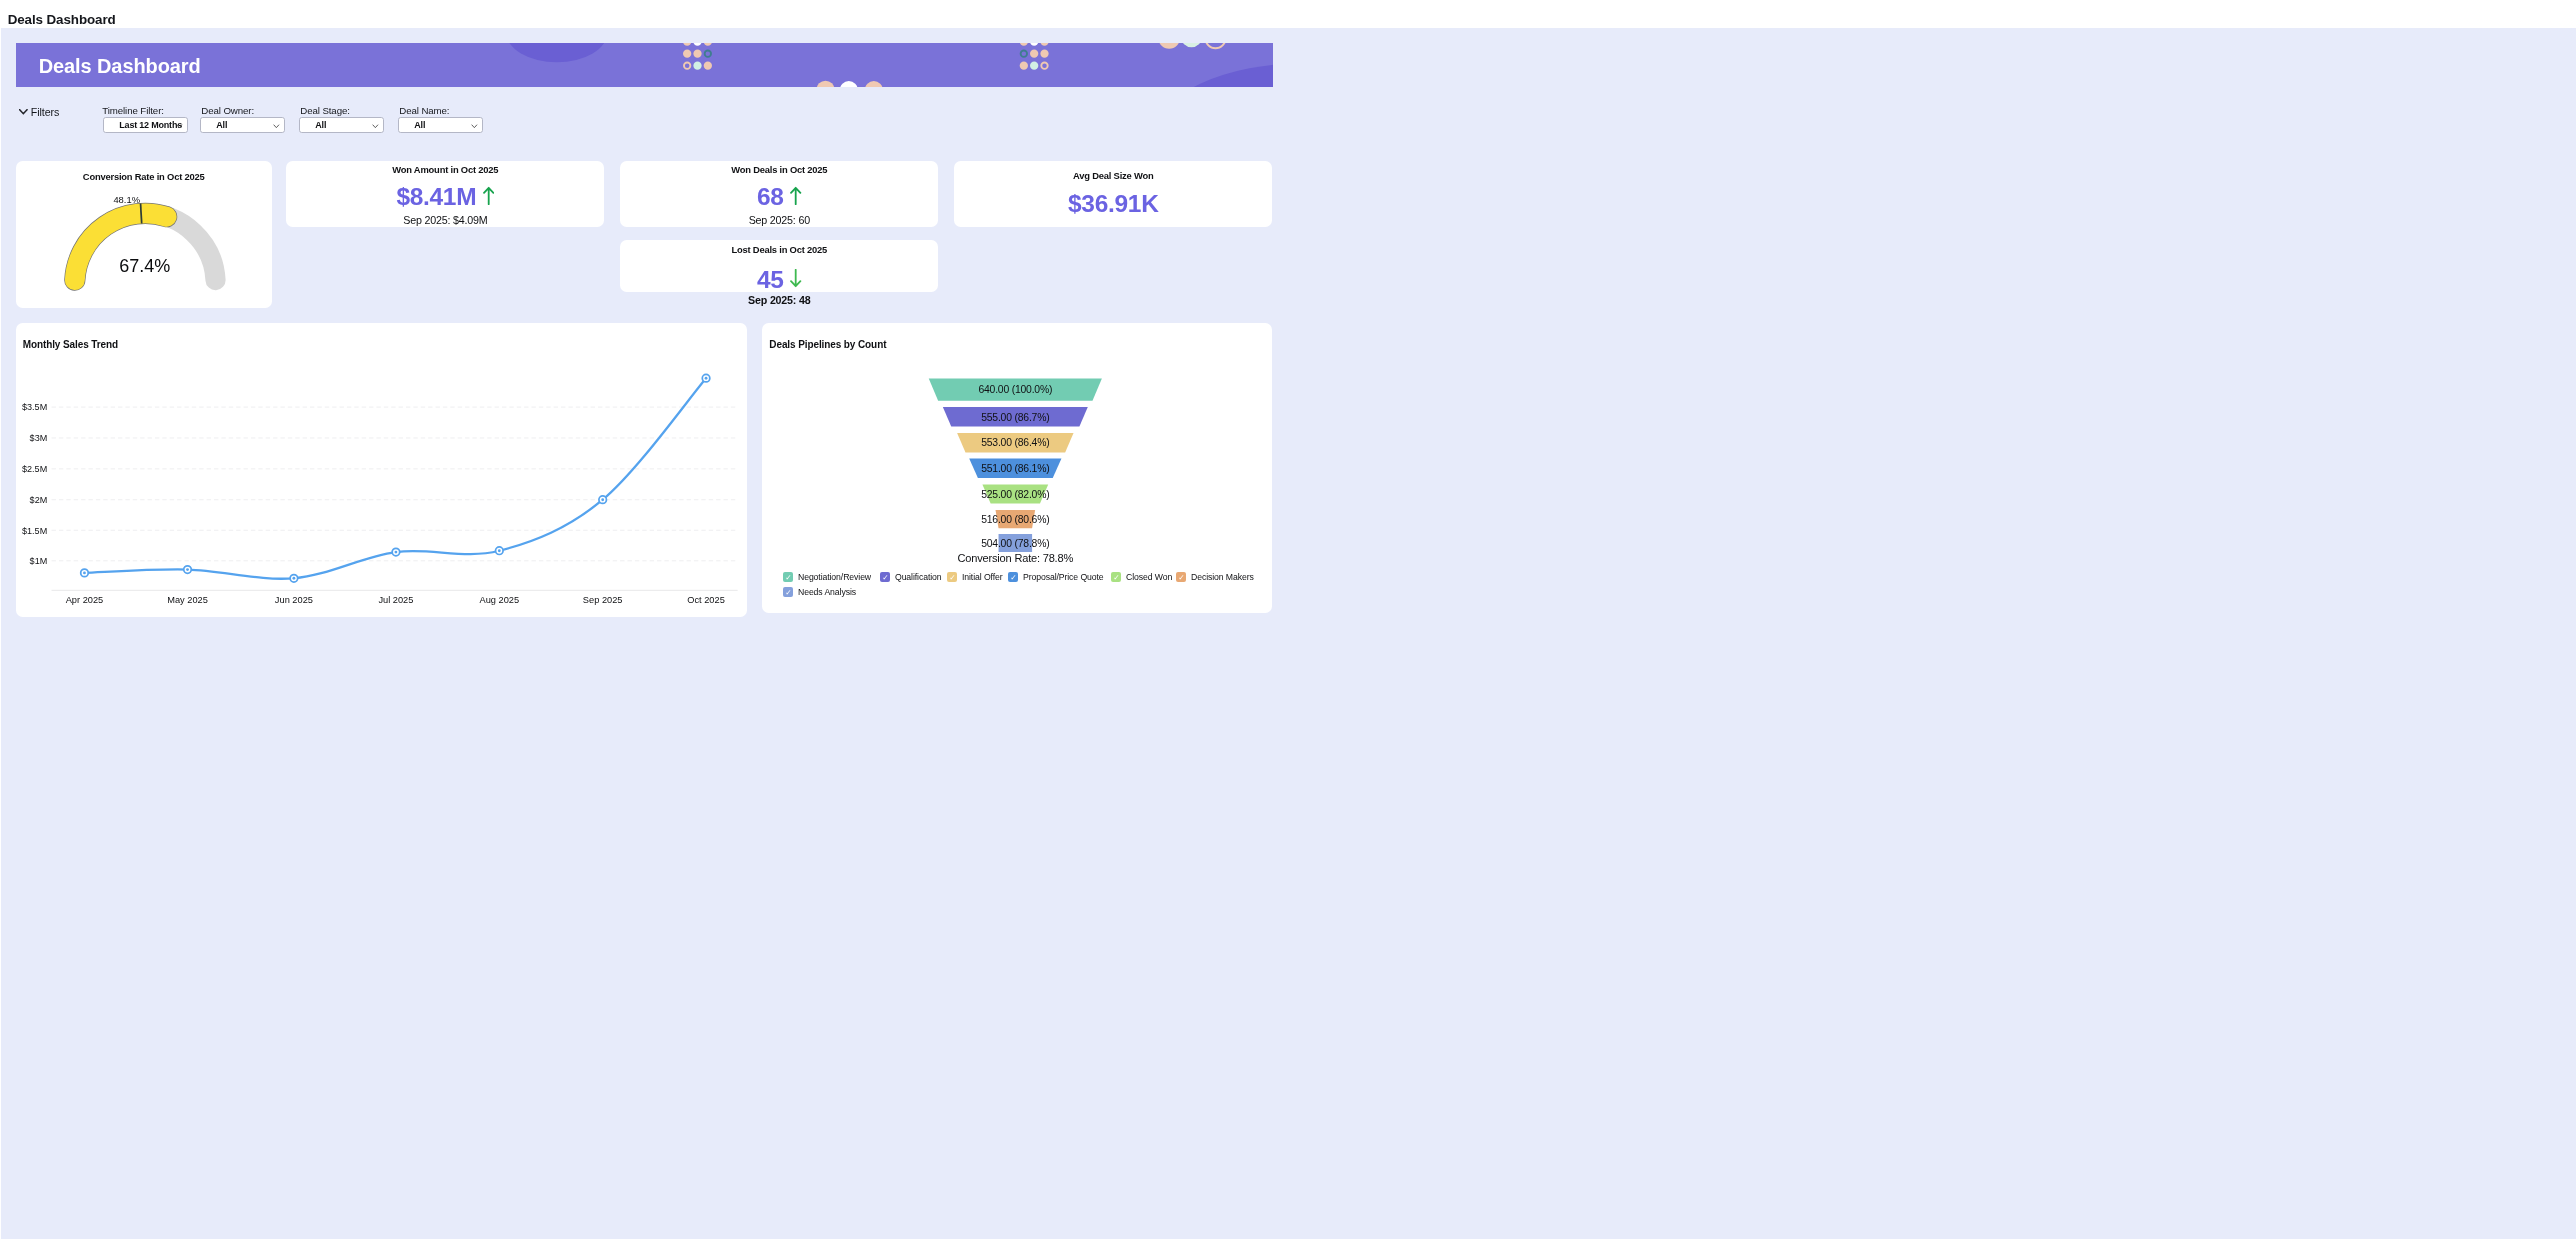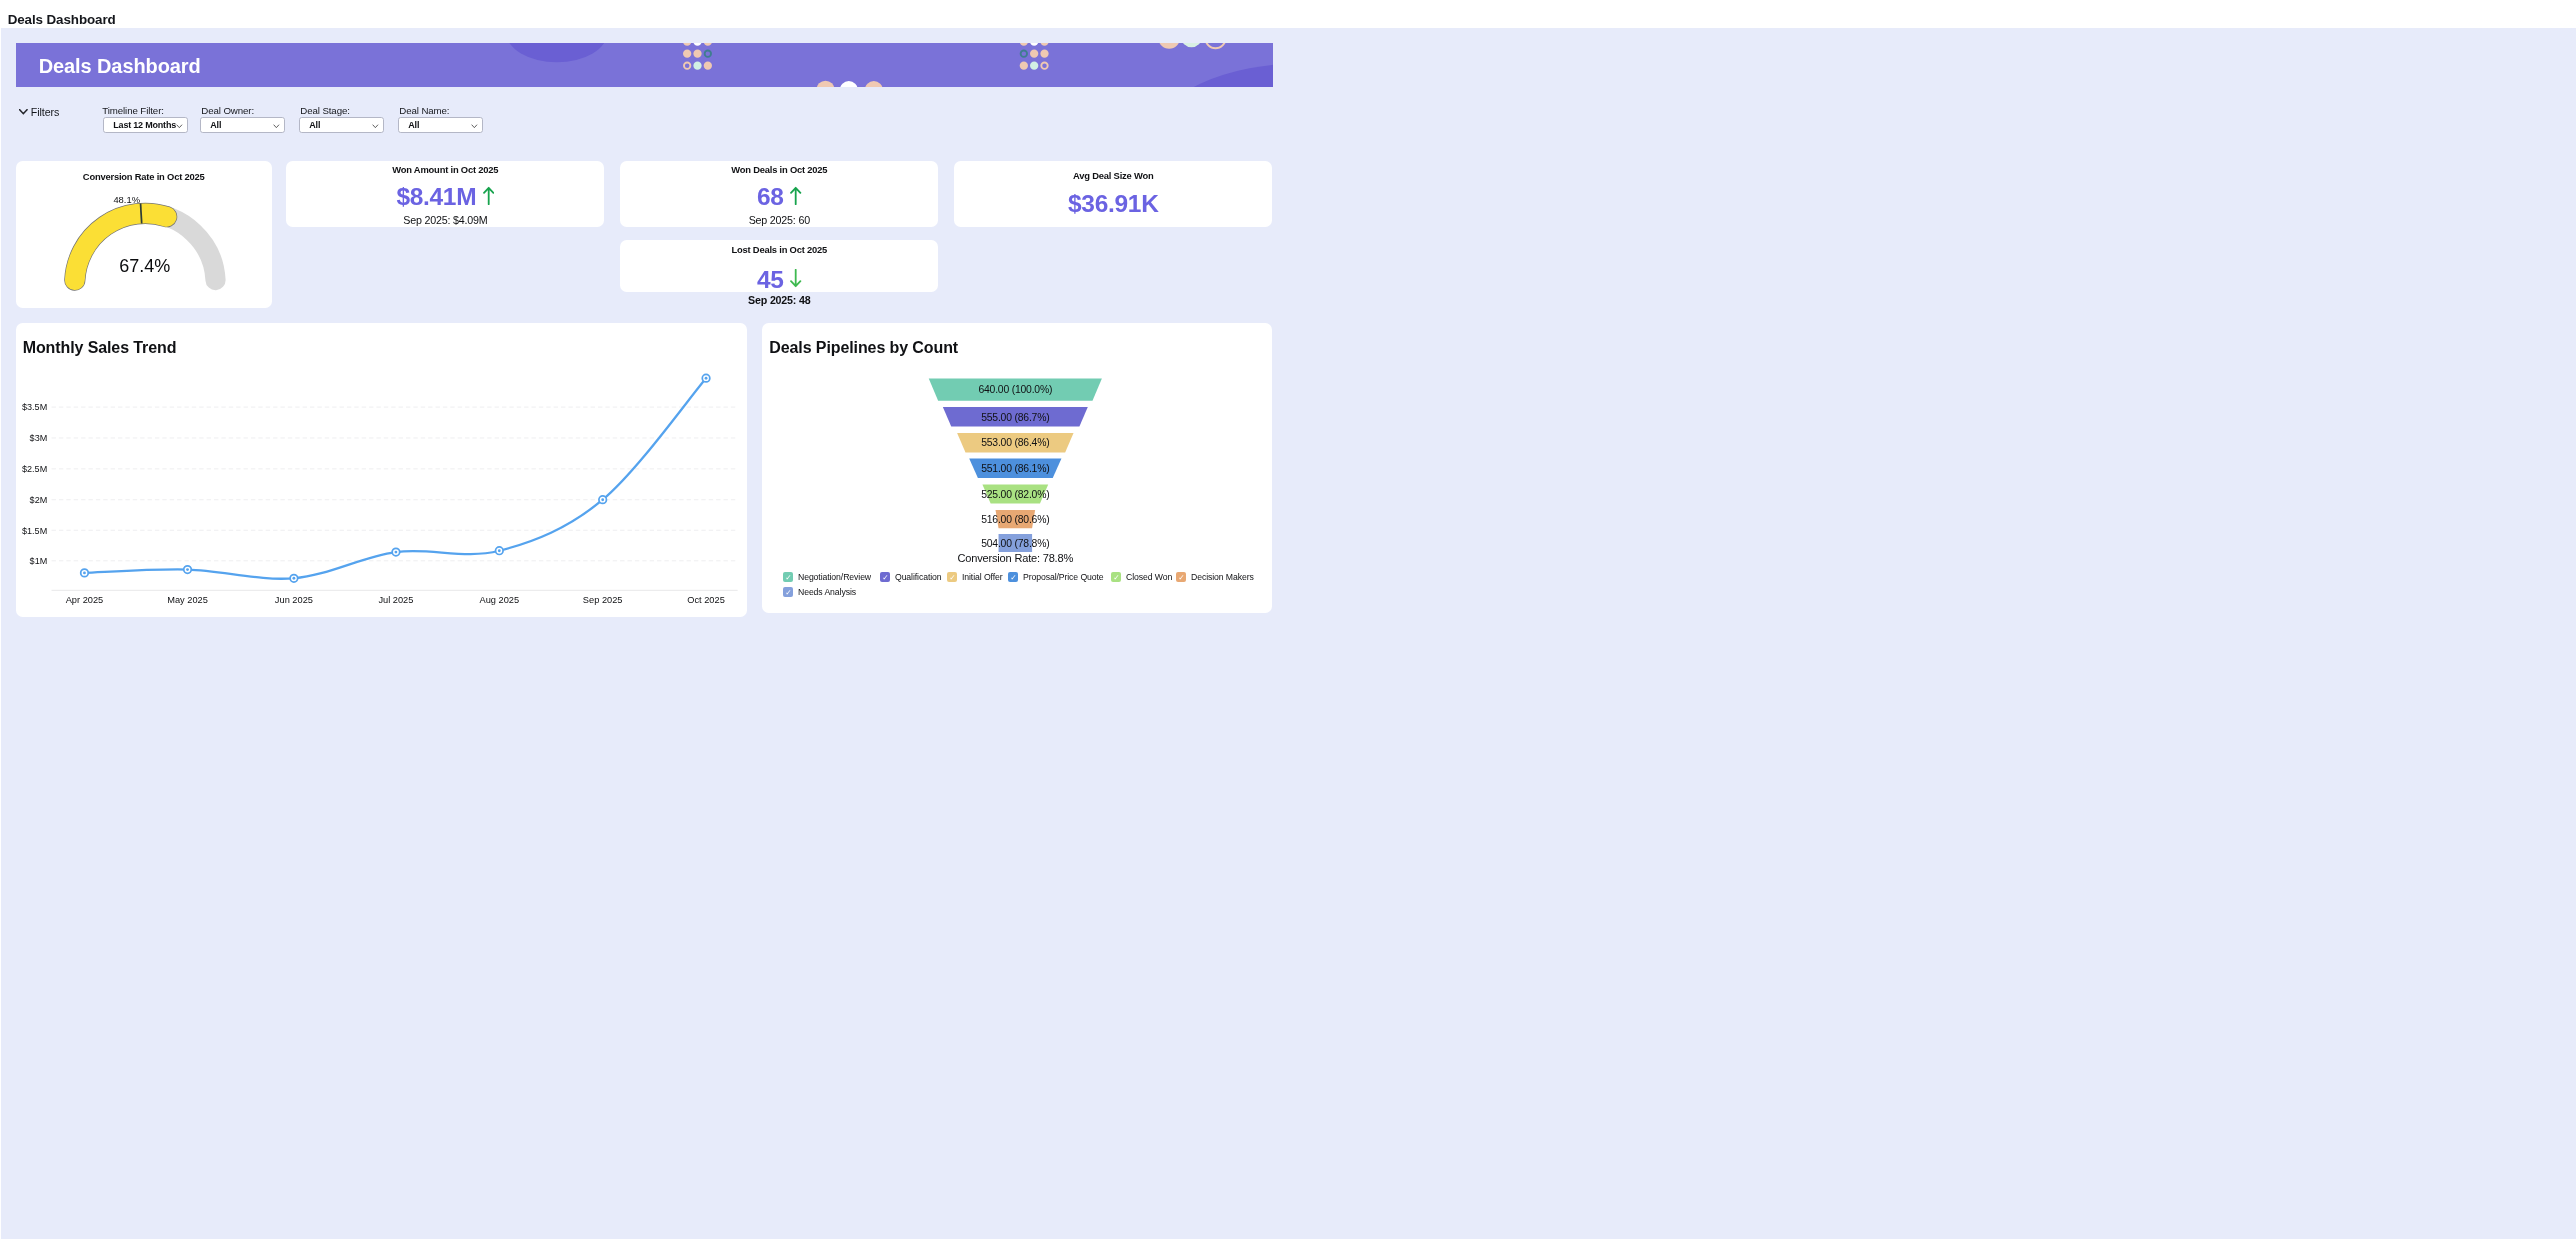--- a/index.html
+++ b/index.html
@@ -7,23 +7,23 @@
 .abs { position:absolute; }
 #pagetitle { position:absolute; left:7.7px; top:12px; font-size:13.4px; font-weight:bold; color:#15171c; letter-spacing:-0.1px; }
 #content { position:absolute; left:1.3px; top:28px; right:0; bottom:0; background:#e7ebfa; }
 #banner { position:absolute; left:14.4px; top:15.4px; width:1257px; height:44px; background:#7a72d8; overflow:hidden; }
 #banner h1 { position:absolute; left:23px; top:50%; transform:translateY(calc(-50% + 1.7px)); color:#fff; font-size:20px; font-weight:bold; letter-spacing:-0.1px; }
 .card { position:absolute; background:#fff; border-radius:6.7px; }
 .ktitle { position:absolute; width:100%; text-align:center; font-weight:bold; color:#101114; font-size:9.4px; letter-spacing:-0.2px; }
 .knum { position:absolute; width:100%; text-align:center; font-weight:bold; color:#6b63e2; font-size:24.5px; letter-spacing:-0.3px; white-space:nowrap; }
 .knum .arrsvg { display:inline-block; margin-left:0px; line-height:0; } .knum .arrsvg svg { display:inline; vertical-align:baseline; }
 .ksub { position:absolute; width:100%; text-align:center; color:#101114; font-size:10.7px; letter-spacing:-0.2px; }
-.bigtitle { position:absolute; left:7px; top:16px; font-size:16px; font-weight:bold; color:#101114; letter-spacing:-0.1px;text-align:right; }
+.bigtitle { position:absolute; left:7px; top:16px; font-size:10px; font-weight:bold; color:#101114; letter-spacing:-0.1px;text-align:right; }
 .flabel { position:absolute; font-size:9.7px; font-weight:normal; color:#15171c; letter-spacing:-0.1px; }
-.fsel { position:absolute; width:85px; height:16px; background:#fff; border:0.7px solid #b4b7c6; border-radius:2.7px; font-size:9px; font-weight:bold; color:#101114; display:flex; align-items:center; padding-left:9px; letter-spacing:-0.2px; }
+.fsel { position:absolute; width:85px; height:16px; background:#fff; border:0.7px solid #b4b7c6; border-radius:2.7px; font-size:9px; font-weight:bold; color:#101114; display:flex; align-items:center; padding-left:15px; letter-spacing:-0.2px; }
 .fsel svg { position:absolute; right:4.4px; top:5.7px; }
 .legitem { position:absolute; display:flex; align-items:center; font-size:8.7px; color:#101114; letter-spacing:-0.1px; white-space:nowrap; }
 .legbox { width:10px; height:10px; border-radius:2px; margin-right:4.7px; display:flex; align-items:center; justify-content:center; color:#fff; font-size:7.7px; flex:none; }
 </style>
 </head>
 <body>
 <div id="pagetitle">Deals Dashboard</div>
 <div id="content">
   <div id="banner">
     <svg width="1257" height="44" viewBox="0 0 1873 66">

